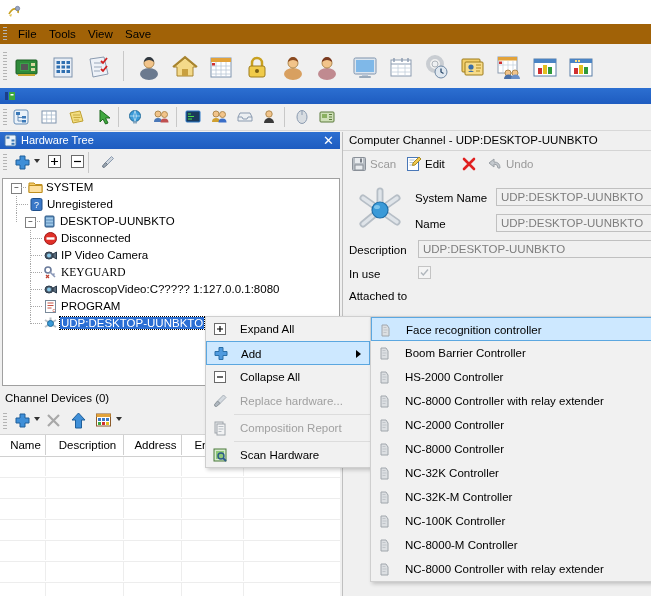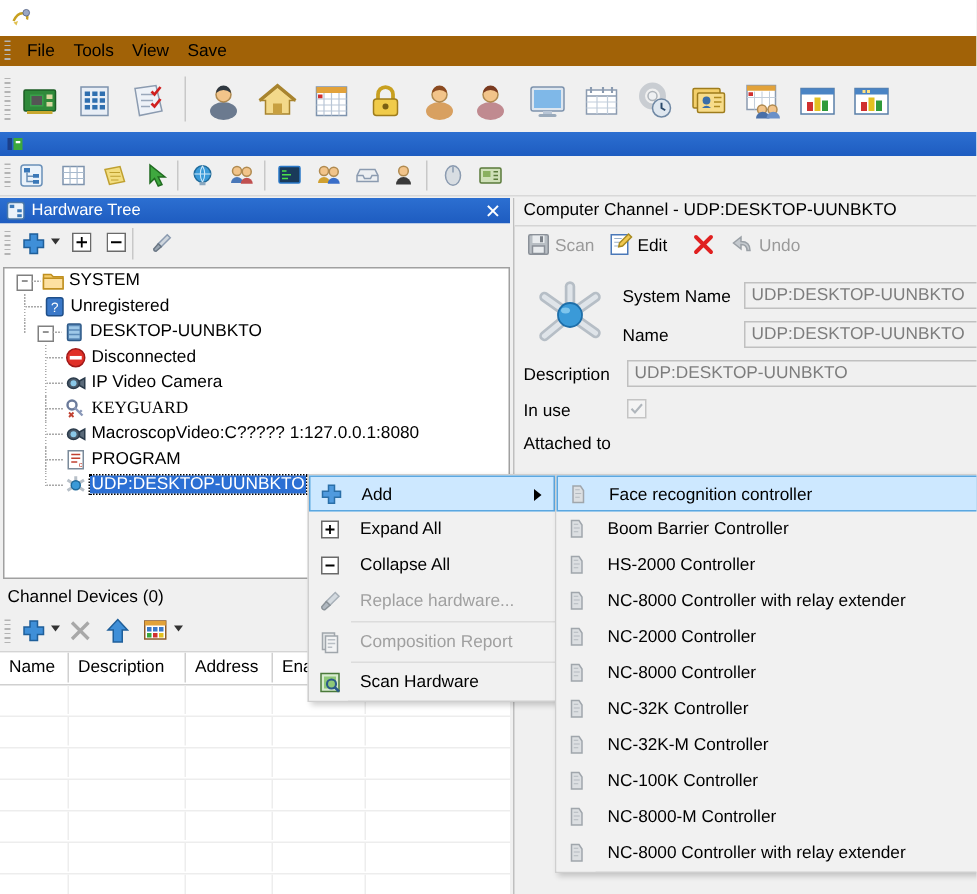--- a/index.html
+++ b/index.html
@@ -60,21 +60,21 @@
              background:#fff;font-size:8px;line-height:7px;text-align:center;color:#000;cursor:default;}
   .trow .dots{position:absolute;top:8px;height:1px;
               background-image:repeating-linear-gradient(to right,#a8a8a8 0 1px,transparent 1px 2px);}
   .trow .vdots{position:absolute;width:1px;
               background-image:repeating-linear-gradient(to bottom,#a8a8a8 0 1px,transparent 1px 2px);}
   .trow .ticon{position:absolute;top:1px;width:15px;height:15px;}
   .trow .tlabel{position:absolute;top:2px;}
   .trow .sel{background:#2b6fd4;color:#fff;padding:0 1px;outline:1px dotted #000;}
 
   
-  .cdpanel{position:absolute;left:0;top:390px;width:340px;height:206px;background:#701a75;}
+  .cdpanel{position:absolute;left:0;top:390px;width:340px;height:206px;background:#701a75;text-align:center;}
   .cdcap{position:absolute;left:0;top:0;width:340px;height:18px;font-size:11.5px;
          color:#000;background:#f0f0f0;}
   .cdcap span{position:absolute;left:5px;top:2px;}
   .cdtb{position:absolute;left:0;top:18px;width:340px;height:26px;background:#f0f0f0;}
   .cdtb .grip{top:5px;height:16px;}
   .cdgrid{position:absolute;left:0;top:44px;width:340px;height:162px;background:#fff;
           border-top:1px solid #d4d4d4;overflow:hidden;}
   .cdhead{position:relative;height:21px;background:#fff;border-bottom:1px solid #d0d0d0;}
   .cdhead .hc{position:absolute;top:0;height:20px;line-height:20px;font-size:11.5px;
               padding-left:6px;border-right:1px solid #d0d0d0;box-sizing:border-box;}
@@ -742,38 +742,38 @@
           <path d="M1 4.5 L3.3 7 L8 1.5" stroke="#b0b6bc" stroke-width="1.4" fill="none"></path>
         </svg>
     </span>
 
     <span class="flabel" style="left:6px;top:158px;">Attached to</span>
   </div>
 
   <div class="ctxmenu">
     <span class="gutter"></span>
 
-    <div class="cmi hl">
-      <span class="cmicon">
-        <svg width="16" height="16" viewBox="0 0 16 16">
-          <path d="M6 1.5 h4 v4 h4 v4 h-4 v4 h-4 v-4 h-4 v-4 h4 z" fill="#4f9ade" stroke="#2a6fa8"></path>
-        </svg>
-      </span>
-      <span>Add</span>
-      <span class="arrow"></span>
-    </div>
-
     <div class="cmi">
       <span class="cmicon">
         <svg width="16" height="16" viewBox="0 0 16 16">
           <rect x="2.5" y="2.5" width="11" height="11" fill="#fff" stroke="#6a6a6a"></rect>
           <path d="M8 5 v6 M5 8 h6" stroke="#000" stroke-width="1.2"></path>
         </svg>
       </span>
       <span>Expand All</span>
+    </div>
+
+    <div class="cmi hl">
+      <span class="cmicon">
+        <svg width="16" height="16" viewBox="0 0 16 16">
+          <path d="M6 1.5 h4 v4 h4 v4 h-4 v4 h-4 v-4 h-4 v-4 h4 z" fill="#4f9ade" stroke="#2a6fa8"></path>
+        </svg>
+      </span>
+      <span>Add</span>
+      <span class="arrow"></span>
     </div>
 
     <div class="cmi">
       <span class="cmicon">
         <svg width="16" height="16" viewBox="0 0 16 16">
           <rect x="2.5" y="2.5" width="11" height="11" fill="#fff" stroke="#6a6a6a"></rect>
           <path d="M5 8 h6" stroke="#000" stroke-width="1.2"></path>
         </svg>
       </span>
       <span>Collapse All</span>

